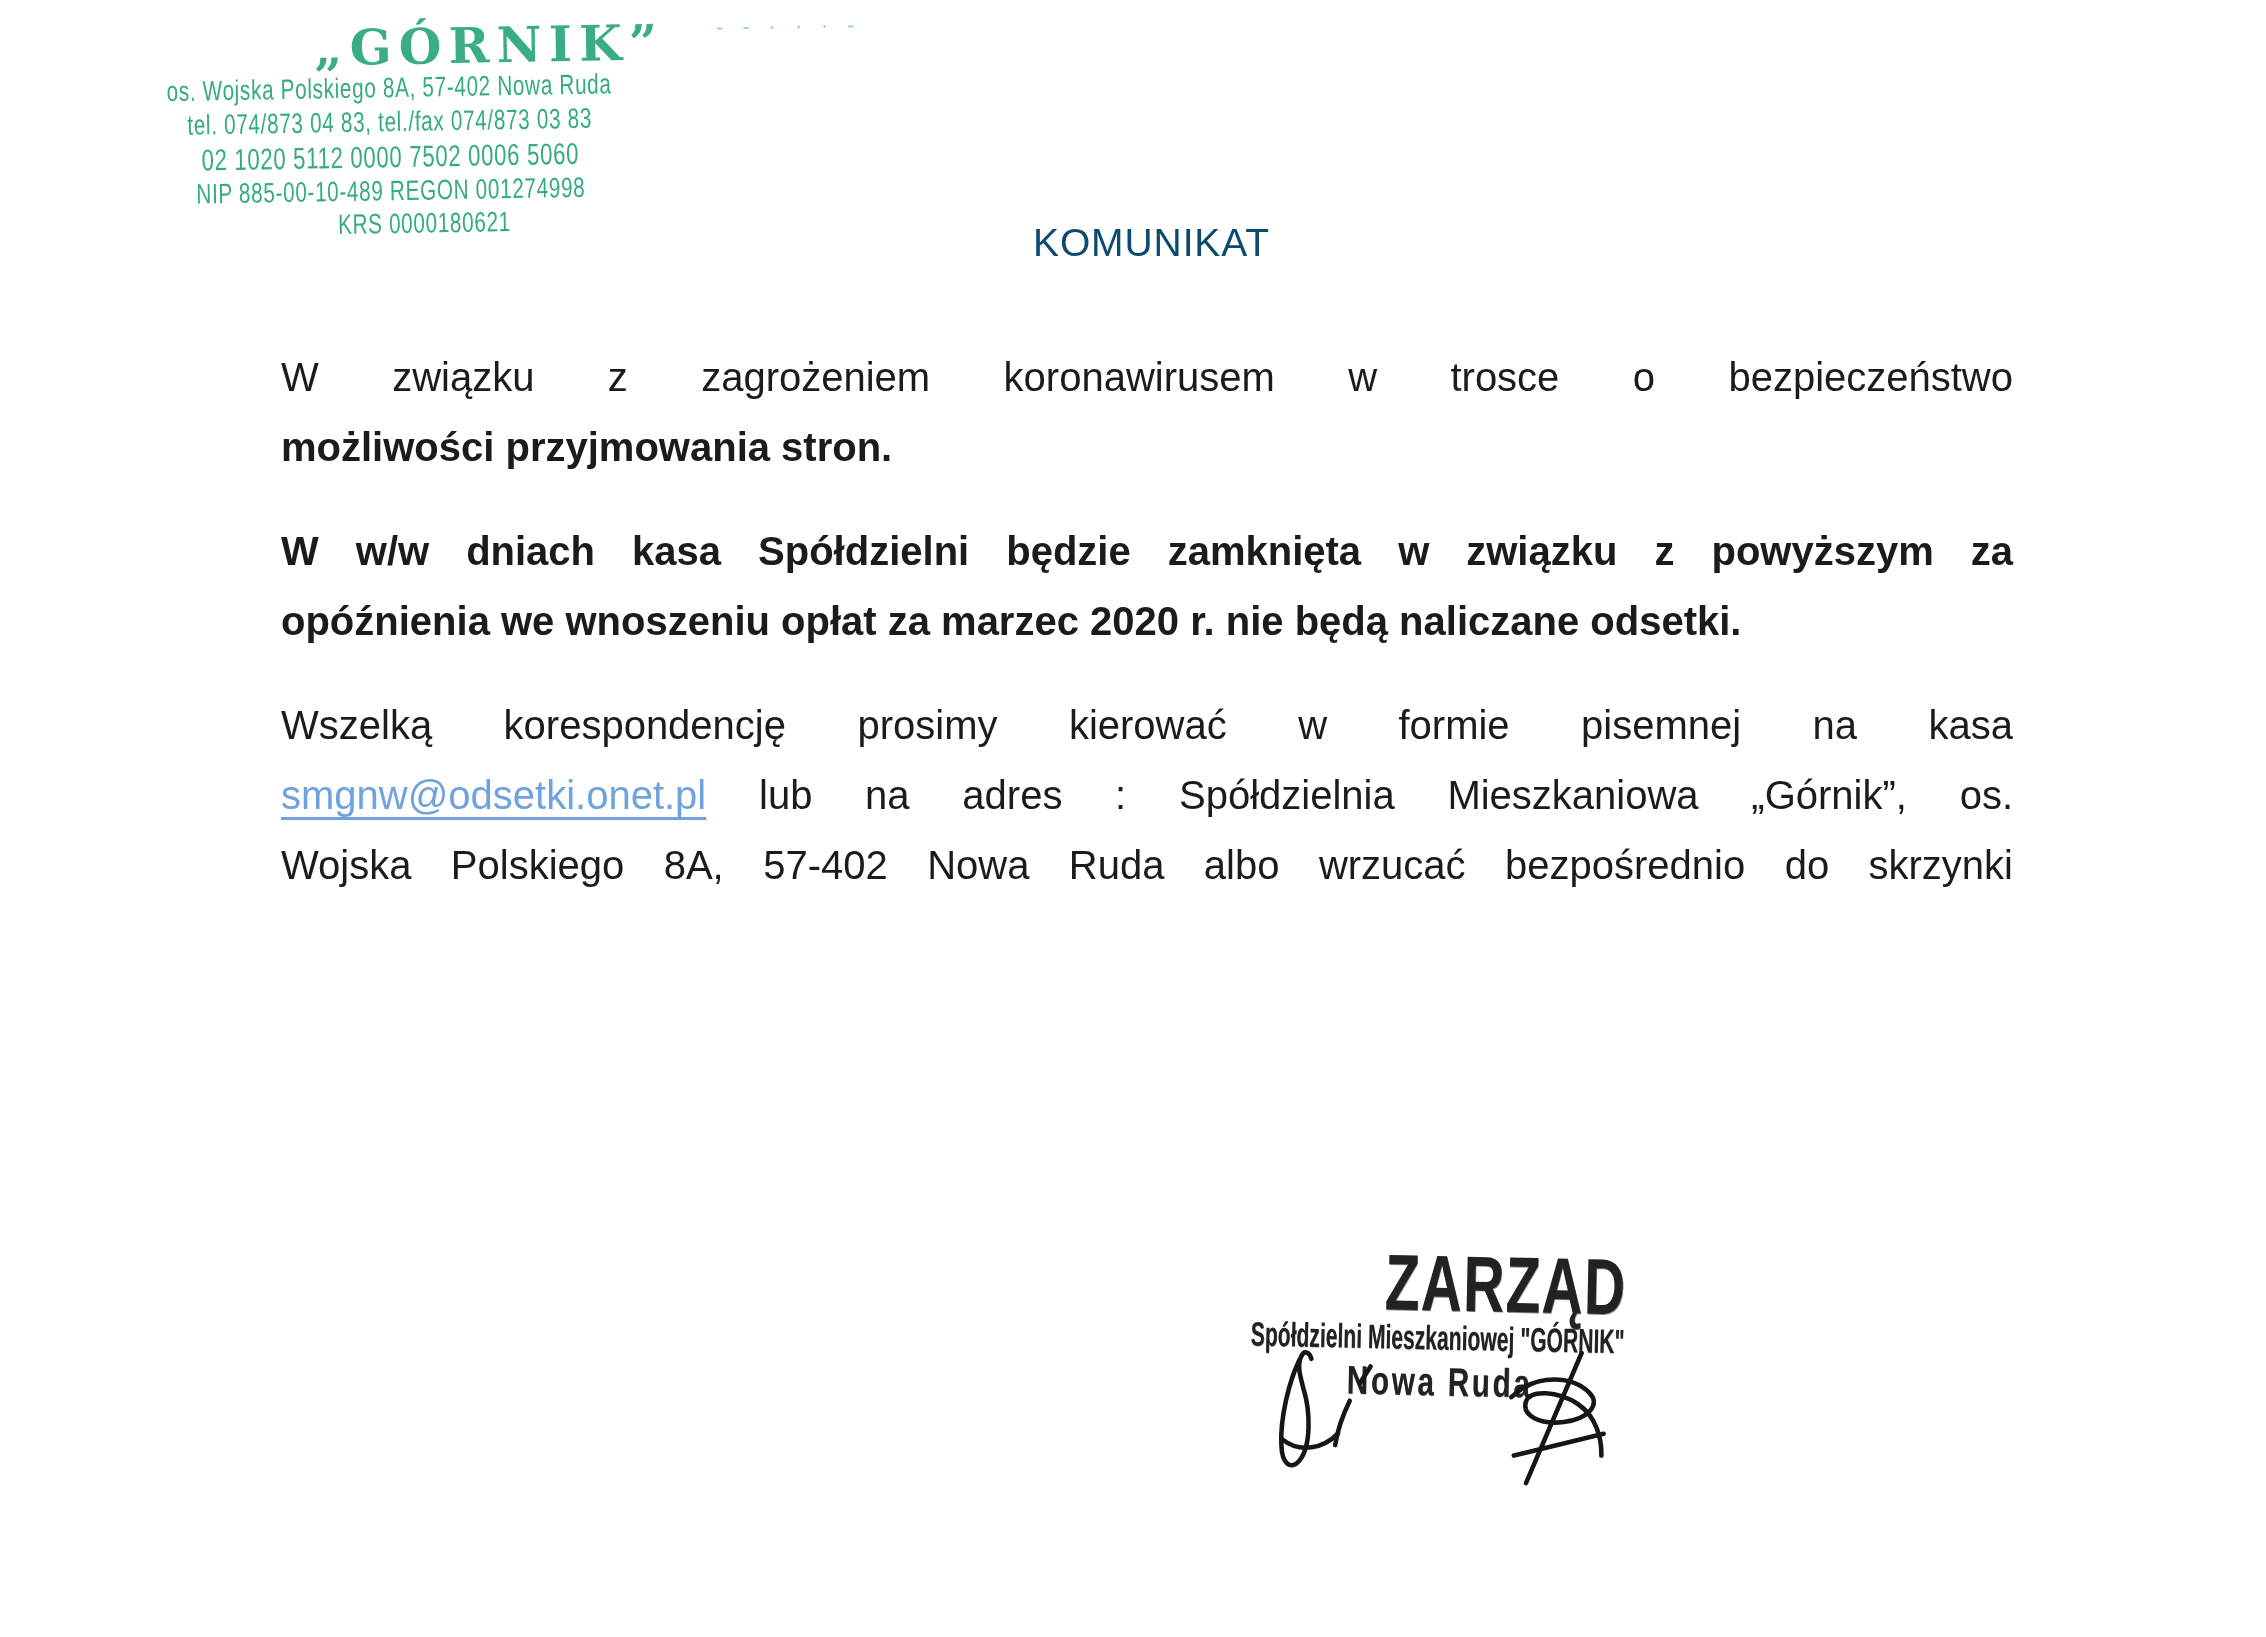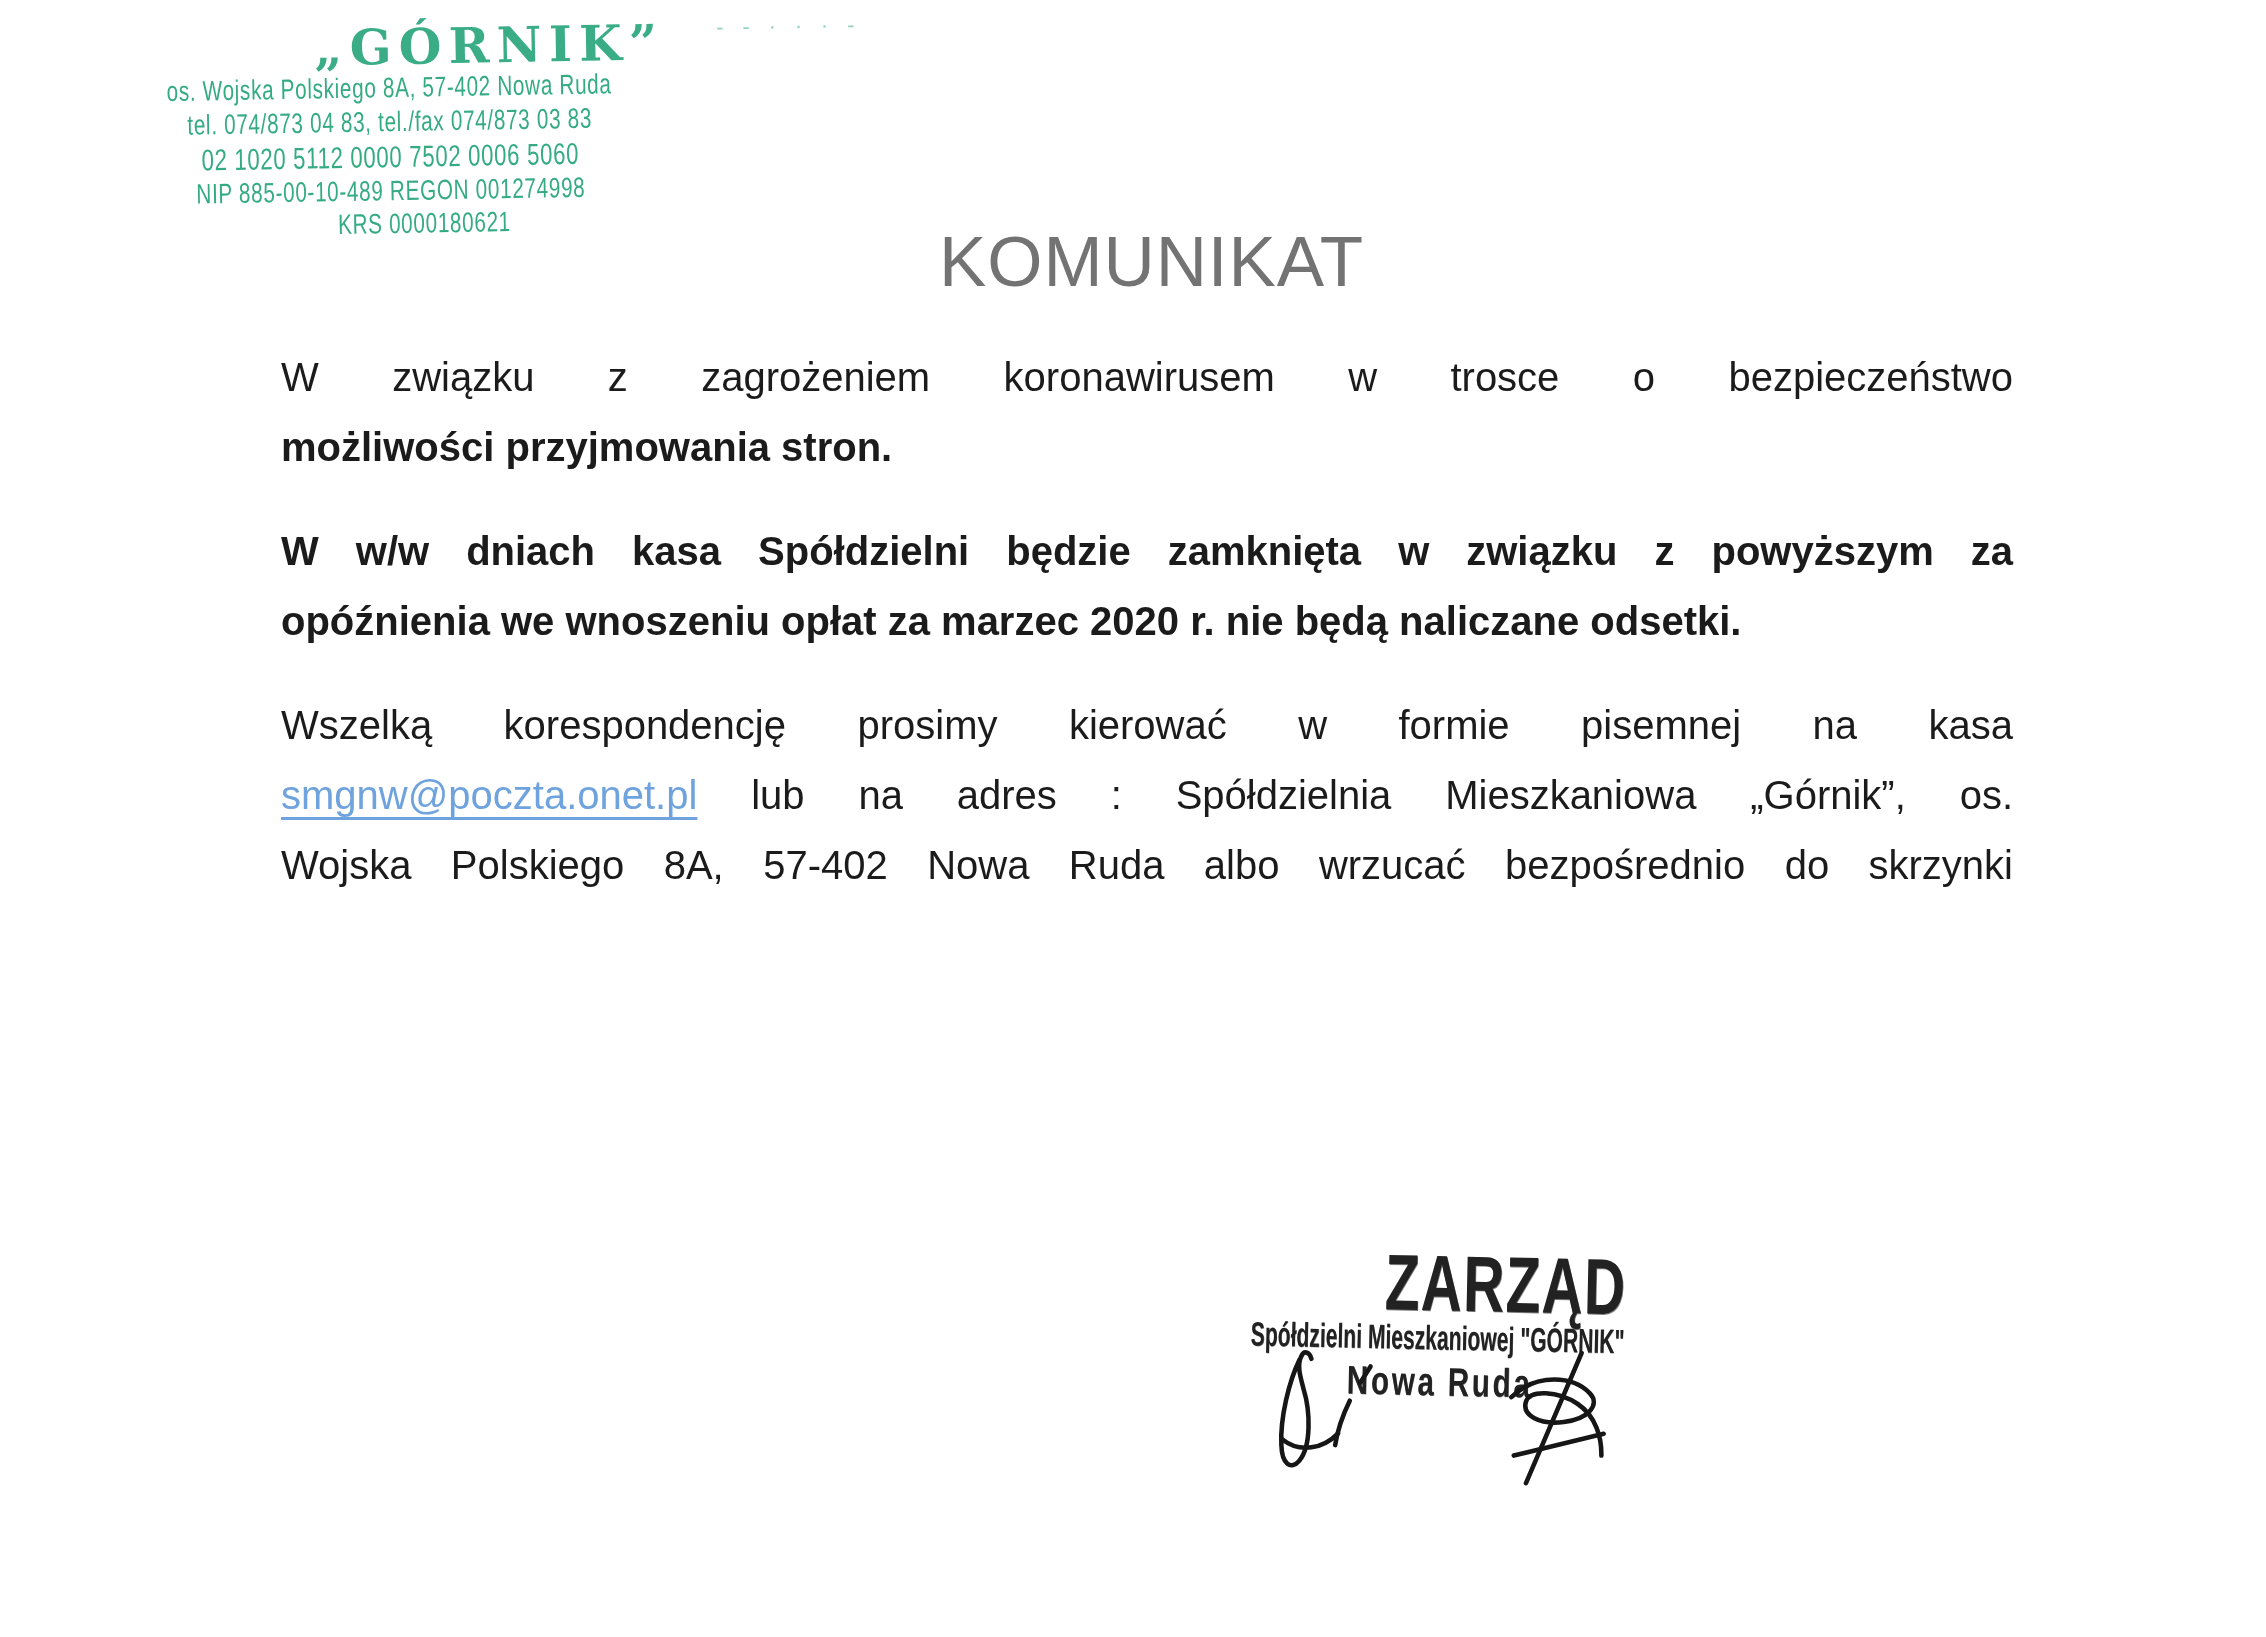--- a/index.html
+++ b/index.html
@@ -14,21 +14,21 @@
     font-family:"DejaVu Serif",serif;font-weight:bold;font-size:49px;
     letter-spacing:7.3px;white-space:nowrap;opacity:.92;}
   .sg-line{position:absolute;left:226px;transform:translateX(-50%) scaleX(.74);
     font-size:28px;letter-spacing:0.9px;white-space:nowrap;opacity:.95;}
   .sg-l0{top:58px;} .sg-l1{top:92px;} .sg-l2{top:126px;font-size:30px;}
   .sg-l3{top:161px;} .sg-l4{top:194px;left:259px;}
   .sg-artifact{position:absolute;left:554px;top:5.5px;font-size:22px;
     letter-spacing:6.4px;opacity:.5;white-space:nowrap;}
   
   .doc-title{position:absolute;left:0;top:221px;width:2266px;text-align:center;
-    text-indent:37px;font-size:71px;letter-spacing:0.9px;color:#737373;}
+    text-indent:37px;font-size:39px;letter-spacing:0.9px;color:#0c4a6e;}
   
   .doc-body{position:absolute;left:281px;top:342px;width:1732px;
     font-size:40px;line-height:70px;color:#1b1b1b;}
   .para{margin:0 0 34px 0;}
   .line{text-align:justify;}
   .line.j{text-align-last:justify;}
   .bold{font-weight:bold;}
   .link{color:#6fa3dd;text-decoration:underline;
     text-decoration-thickness:2.7px;text-underline-offset:8.2px;}
   
@@ -69,21 +69,21 @@
       <div class="para">
         <div class="line j"><span>W związku z zagrożeniem koronawirusem w trosce o bezpieczeństwo</span></div>
         <div class="line"><span class="bold">możliwości przyjmowania stron.</span></div>
       </div>
       <div class="para">
         <div class="line j"><span class="bold">W w/w dniach kasa Spółdzielni będzie zamknięta w związku z powyższym za</span></div>
         <div class="line"><span class="bold">opóźnienia we wnoszeniu opłat za marzec 2020 r. nie będą naliczane odsetki.</span></div>
       </div>
       <div class="para">
         <div class="line j"><span>Wszelką korespondencję prosimy kierować w formie pisemnej na kasa</span></div>
-        <div class="line j"><span class="link">smgnw@poczta.onet.pl</span><span> lub na adres : Spółdzielnia Mieszkaniowa „Górnik”, os.</span></div>
+        <div class="line j"><span class="link">smgnw@odsetki.onet.pl</span><span> lub na adres : Spółdzielnia Mieszkaniowa „Górnik”, os.</span></div>
         <div class="line j"><span>Wojska Polskiego 8A, 57-402 Nowa Ruda albo wrzucać bezpośrednio do skrzynki</span></div>
       </div>
     </div>
 
   <div class="stamp-black">
     <div class="sb1">ZARZĄD</div>
     <div class="sb2">Spółdzielni Mieszkaniowej "GÓRNIK"</div>
     <div class="sb3">Nowa Ruda</div>
     <div class="sig sig-left">
       <svg width="119" height="155" viewBox="0 0 130 170">

